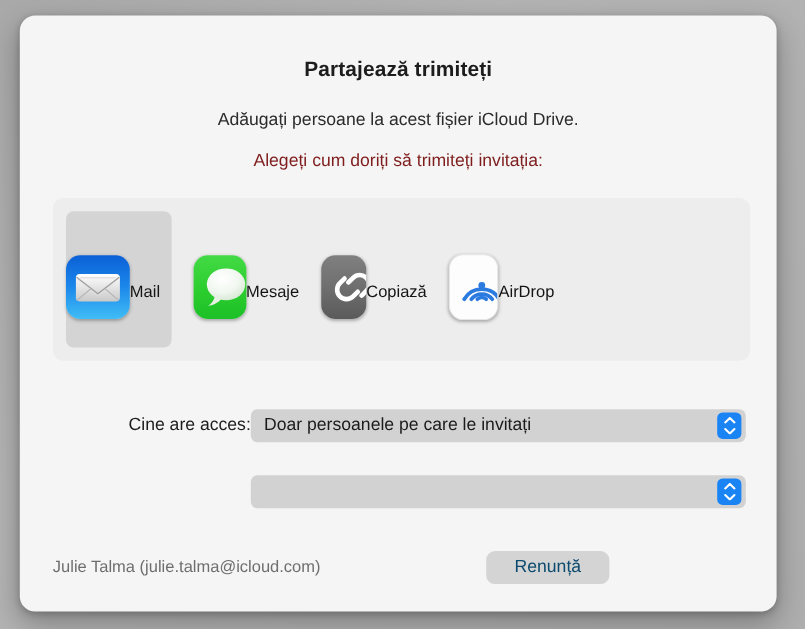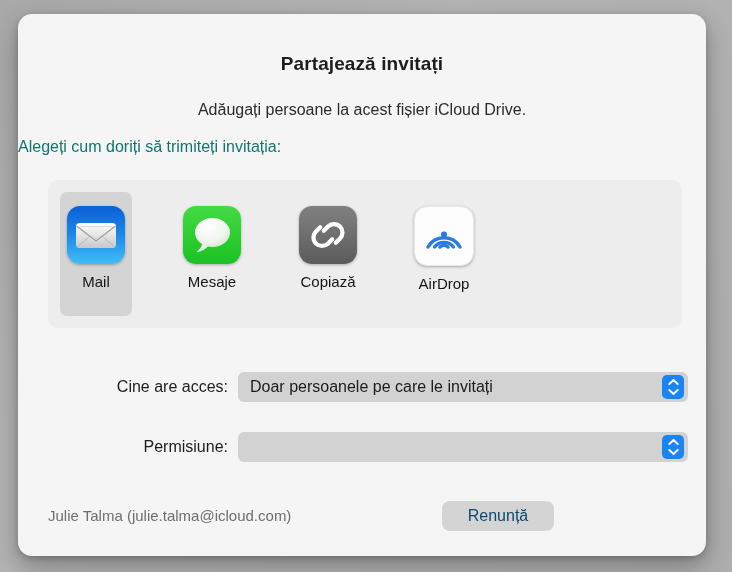--- a/index.html
+++ b/index.html
@@ -41,43 +41,43 @@
   #subtitle1 {
     position: absolute;
     left: 0; top: 87px; width: 688px;
     text-align: center;
     font-size: 16px;
     color: #2b2b2b;
   }
   #subtitle2 {
     position: absolute;
     left: 0; top: 124px; width: 688px;
-    text-align: left;
-    font-size: 16px;
-    color: #0f766e;
+    text-align: center;
+    font-size: 16px;
+    color: #7f1d1d;
   }
 
   
   #method-panel {
     position: absolute;
     left: 30px;
     top: 166px;
     width: 634px;
     height: 148px;
     background: #ededed;
     border-radius: 10px;
   }
   .method-cell {
     position: absolute;
     top: 12px;
-    width: 72px;
+    width: 96px;
     height: 124px;
     border-radius: 7px;
     display: flex;
-    flex-direction: column;
+    flex-direction: row;
     align-items: center;
     justify-content: flex-start;
     padding-top: 14px;
     box-sizing: border-box;
   }
   .method-cell.selected {
     background: #d4d4d4;
   }
   .method-label {
     margin-top: 9px;
@@ -126,21 +126,21 @@
     position: absolute;
     left: 20px;
     width: 190px;
     text-align: right;
     font-size: 16px;
     color: #1d1d1d;
     line-height: 30px;
   }
   .select-box {
     position: absolute;
-    left: 220px;
+    left: 210px;
     width: 450px;
     height: 30px;
     background: #d2d2d2;
     border-radius: 6px;
     box-sizing: border-box;
   }
   .select-value {
     position: absolute;
     left: 12px;
     top: 0;
@@ -201,21 +201,21 @@
     background: linear-gradient(180deg, #2f8afc 0%, #1277f2 100%);
     color: #ffffff;
     box-shadow: 0 1px 2px rgba(0,0,0,0.20);
   }
 </style>
 </head>
 <body>
 
 <div id="dialog">
 
-  <div id="title">Partajează invitați</div>
+  <div id="title">Partajează trimiteți</div>
   <div id="subtitle1">Adăugați persoane la acest fișier iCloud Drive.</div>
   <div id="subtitle2">Alegeți cum doriți să trimiteți invitația:</div>
 
   <div id="method-panel">
 
     <div class="method-cell selected" style="left:12px;">
       <div class="app-icon icon-mail">
         <svg viewBox="0 0 58 58" width="58" height="58" aria-hidden="true">
           <defs>
             <linearGradient id="envBody" x1="0" y1="0" x2="0" y2="1">
@@ -291,21 +291,20 @@
           <path d="M1.3 5 L5.5 1 L9.7 5" fill="none" stroke="#ffffff" stroke-width="1.9" stroke-linecap="round" stroke-linejoin="round"></path>
         </svg>
         <svg width="11" height="7" viewBox="0 0 11 7" aria-hidden="true">
           <path d="M1.3 2 L5.5 6 L9.7 2" fill="none" stroke="#ffffff" stroke-width="1.9" stroke-linecap="round" stroke-linejoin="round"></path>
         </svg>
       </div>
     </div>
   </div>
 
   <div class="option-row" id="row-perm">
-    <div class="option-label">Permisiune:</div>
     <div class="select-box">
       <div class="stepper">
         <svg width="11" height="7" viewBox="0 0 11 7" aria-hidden="true">
           <path d="M1.3 5 L5.5 1 L9.7 5" fill="none" stroke="#ffffff" stroke-width="1.9" stroke-linecap="round" stroke-linejoin="round"></path>
         </svg>
         <svg width="11" height="7" viewBox="0 0 11 7" aria-hidden="true">
           <path d="M1.3 2 L5.5 6 L9.7 2" fill="none" stroke="#ffffff" stroke-width="1.9" stroke-linecap="round" stroke-linejoin="round"></path>
         </svg>
       </div>
     </div>

